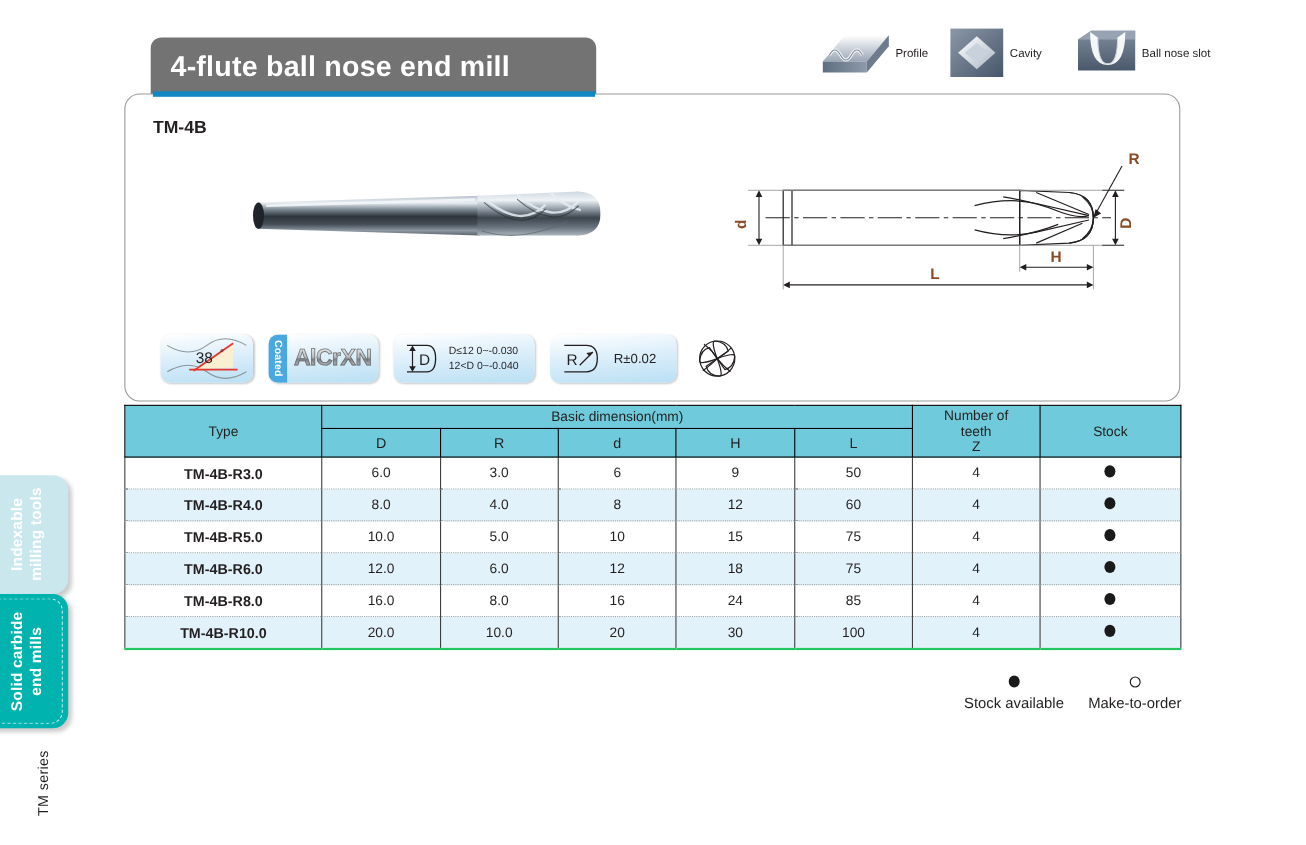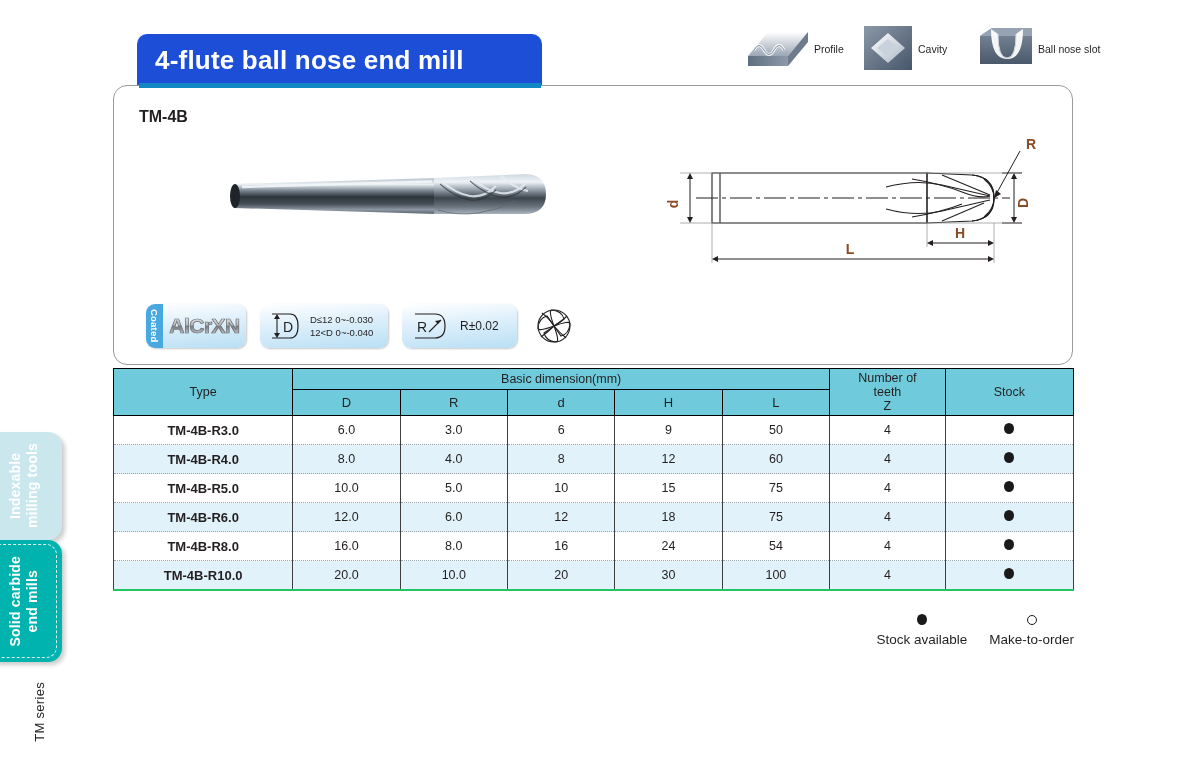--- a/index.html
+++ b/index.html
@@ -37,21 +37,21 @@
     display:flex;align-items:center;justify-content:center;
   }
   #series-label .vtext{
     writing-mode:vertical-rl;text-orientation:mixed;transform:rotate(180deg);
     font-size:13px;color:#231f20;letter-spacing:.3px;
   }
 
   
   #title-tab{
     position:absolute;left:137px;top:34px;width:405px;height:52px;
-    background:#1d4ed8;border-radius:10px 10px 0 0;
+    background:#737373;border-radius:10px 10px 0 0;
     display:flex;align-items:center;
   }
   #title-tab .t{
     color:#fff;font-size:26px;font-weight:bold;margin-left:18px;letter-spacing:.2px;
   }
 
   
   #ops{position:absolute;left:742px;top:8px;width:330px;height:80px;display:flex;gap:44px;}
   .op{width:72px;display:flex;flex-direction:row;align-items:center;}
   .op .glyph{height:56px;display:flex;align-items:center;justify-content:center;}
@@ -324,20 +324,31 @@
         <line x1="60" y1="128" x2="338" y2="128"></line>
         <path d="M58 128 l6 -3 v6 Z" fill="#231f20" stroke="none"></path>
         <path d="M340 128 l-6 -3 v6 Z" fill="#231f20" stroke="none"></path>
       </g>
       <text x="196" y="123" font-family="Liberation Sans, sans-serif" font-size="14" font-weight="bold" fill="#8a4b24" text-anchor="middle">L</text>
     </svg>
   </div>
 
   <div id="badges">
 
+    <div class="badge" id="badge-helix">
+      <svg width="84" height="44" viewBox="0 0 84 44">
+        <path d="M6 10 q20 12 36 0 q16 -12 36 0" stroke="#8c949b" stroke-width="1" fill="none"></path>
+        <path d="M6 34 q20 -12 36 0 q16 12 36 0" stroke="#8c949b" stroke-width="1" fill="none"></path>
+        <path d="M30 32 L66 10 L66 30 Z" fill="#fdf0cc" opacity=".9"></path>
+        <line x1="26" y1="32" x2="70" y2="32" stroke="#e8342a" stroke-width="1.6"></line>
+        <line x1="30" y1="33" x2="66" y2="8" stroke="#e8342a" stroke-width="1.6"></line>
+        <text x="32" y="26" font-family="Liberation Sans, sans-serif" font-size="14" fill="#231f20">38</text>
+        <text x="54" y="20" font-family="Liberation Sans, sans-serif" font-size="9" fill="#231f20">°</text>
+      </svg>
+    </div>
 
     <div class="badge" id="badge-coat">
       <span class="coatstrip">
         <span>Coated</span>
       </span>
       <span class="coatname">AlCrXN</span>
     </div>
 
     <div class="badge" id="badge-tol">
       <svg width="34" height="32" viewBox="0 0 34 32">
@@ -453,21 +464,21 @@
           <td class="">75</td>
           <td class="">4</td>
           <td><span class="dot"></span></td>
         </tr>
         <tr>
           <td class="type">TM-4B-R8.0</td>
           <td class="">16.0</td>
           <td class="">8.0</td>
           <td class="">16</td>
           <td class="">24</td>
-          <td class="">54</td>
+          <td class="">85</td>
           <td class="">4</td>
           <td><span class="dot"></span></td>
         </tr>
         <tr>
           <td class="type">TM-4B-R10.0</td>
           <td class="">20.0</td>
           <td class="">10.0</td>
           <td class="">20</td>
           <td class="">30</td>
           <td class="">100</td>

